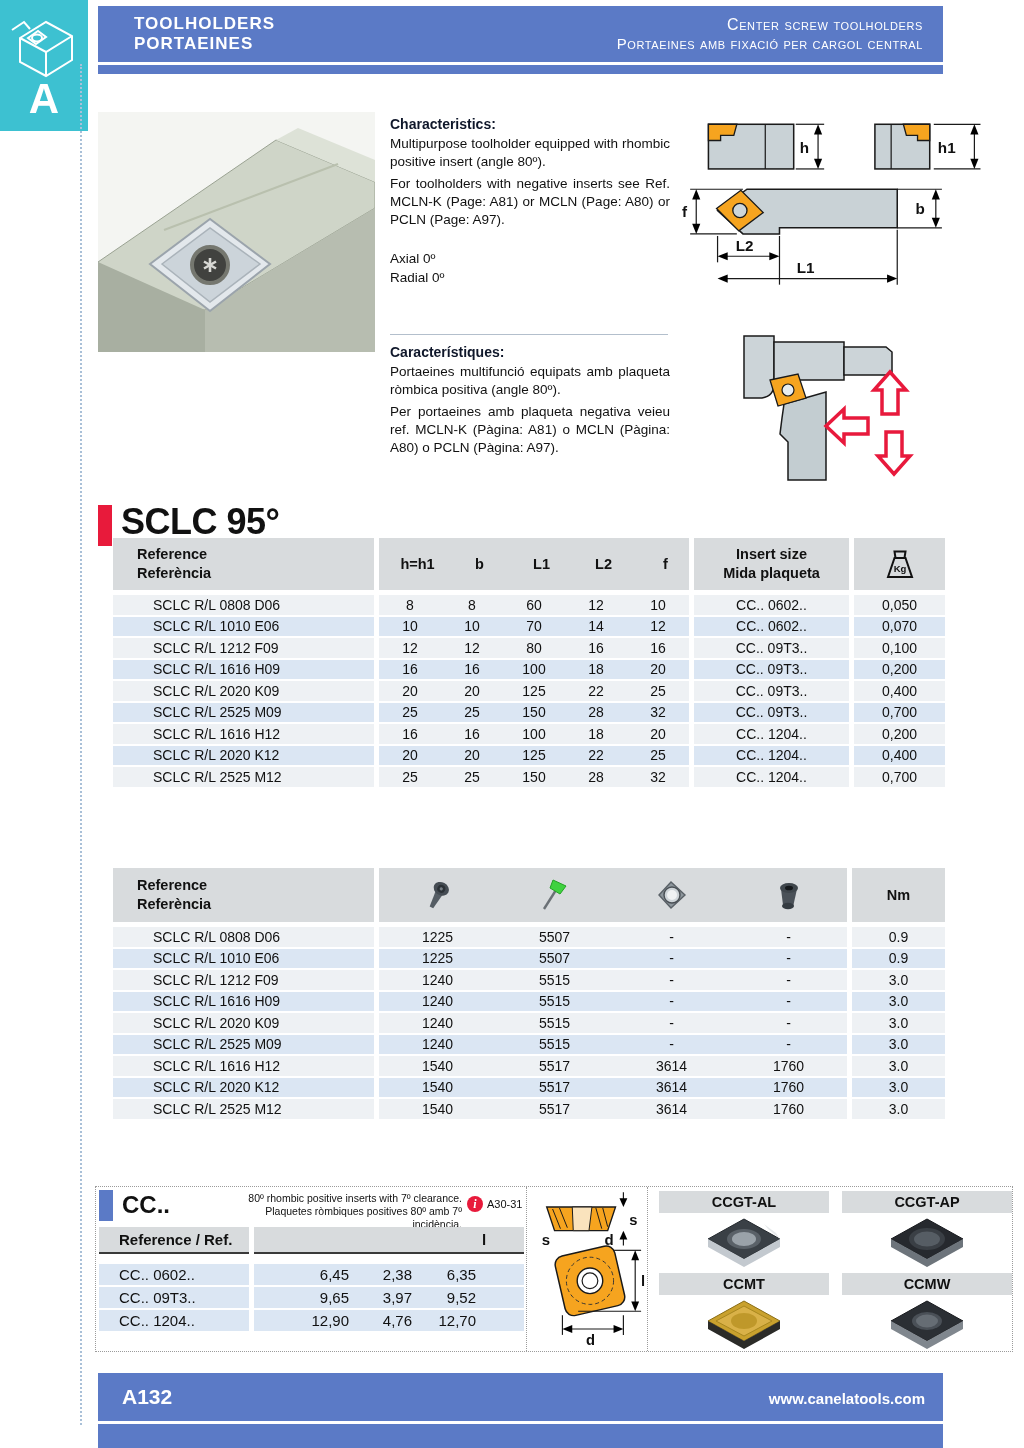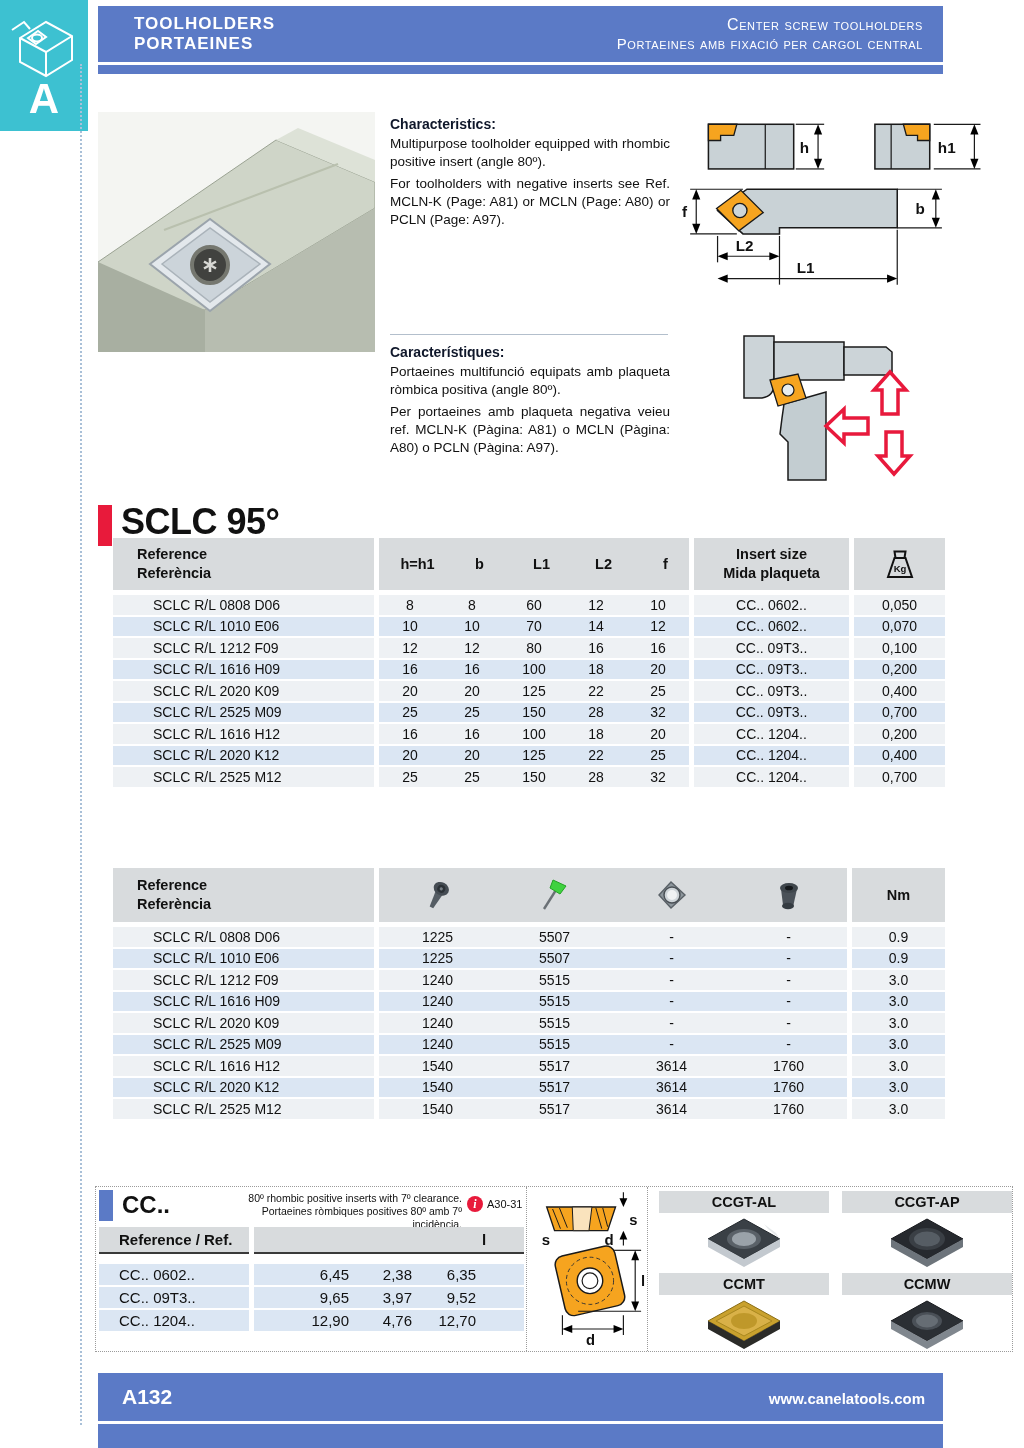--- a/index.html
+++ b/index.html
@@ -144,20 +144,24 @@
     <line x1="112" y1="146" x2="112" y2="160"></line>
     <line x1="106" y1="149.5" x2="118" y2="156.5"></line>
     <line x1="106" y1="156.5" x2="118" y2="149.5"></line>
   </g>
 </svg>
 
 <div class="abs charblock">
   <h4>Characteristics:</h4>
   <p>Multipurpose toolholder equipped with rhombic positive insert (angle 80º).</p>
   <p>For toolholders with negative inserts see Ref. MCLN-K (Page: A81) or MCLN (Page: A80) or PCLN (Page: A97).</p>
+  <div class="axis">
+    <div>Axial 0º</div>
+    <div>Radial 0º</div>
+  </div>
 </div>
 
 <svg class="abs" style="left:680px;top:110px" width="335" height="193" viewBox="0 0 330 190">
   <g fill="#c9d2d6" stroke="#1a1a1a" stroke-width="1.5">
     <rect x="28" y="14" width="84" height="44"></rect>
     <rect x="192" y="14" width="54" height="44"></rect>
   </g>
   <line x1="84" y1="14" x2="84" y2="58" stroke="#1a1a1a" stroke-width="1.2"></line>
   <line x1="208" y1="14" x2="208" y2="58" stroke="#1a1a1a" stroke-width="1.2"></line>
   <polygon points="28,14 56,14 53,25 40,25 40,30 28,30" fill="#f6a41f" stroke="#1a1a1a" stroke-width="1.3"></polygon>
@@ -503,21 +507,21 @@
 </div>
 
 <div class="abs bottom-box">
   <div class="abs vdiv1"></div>
   <div class="abs vdiv2"></div>
 
   <div class="abs cc-bluebar"></div>
   <div class="abs cc-code">CC..</div>
   <div class="abs cc-note">
     <div>80º rhombic positive inserts with 7º clearance.</div>
-    <div>Portaeines ròmbiques positives 80º amb 7º incidència.</div>
+    <div>Plaquetes ròmbiques positives 80º amb 7º incidència.</div>
   </div>
   <div class="abs cc-info">i</div>
   <div class="abs cc-infopage">A30-31</div>
 
   <div class="abs cc-subhead" style="left:0;width:430px">
     <div class="abs cc-sh1">
         <span>Reference / Ref.</span>
       </div>
     <div class="abs cc-sh2">
       <span class="cc-lbl" style="left:200px">l</span>

